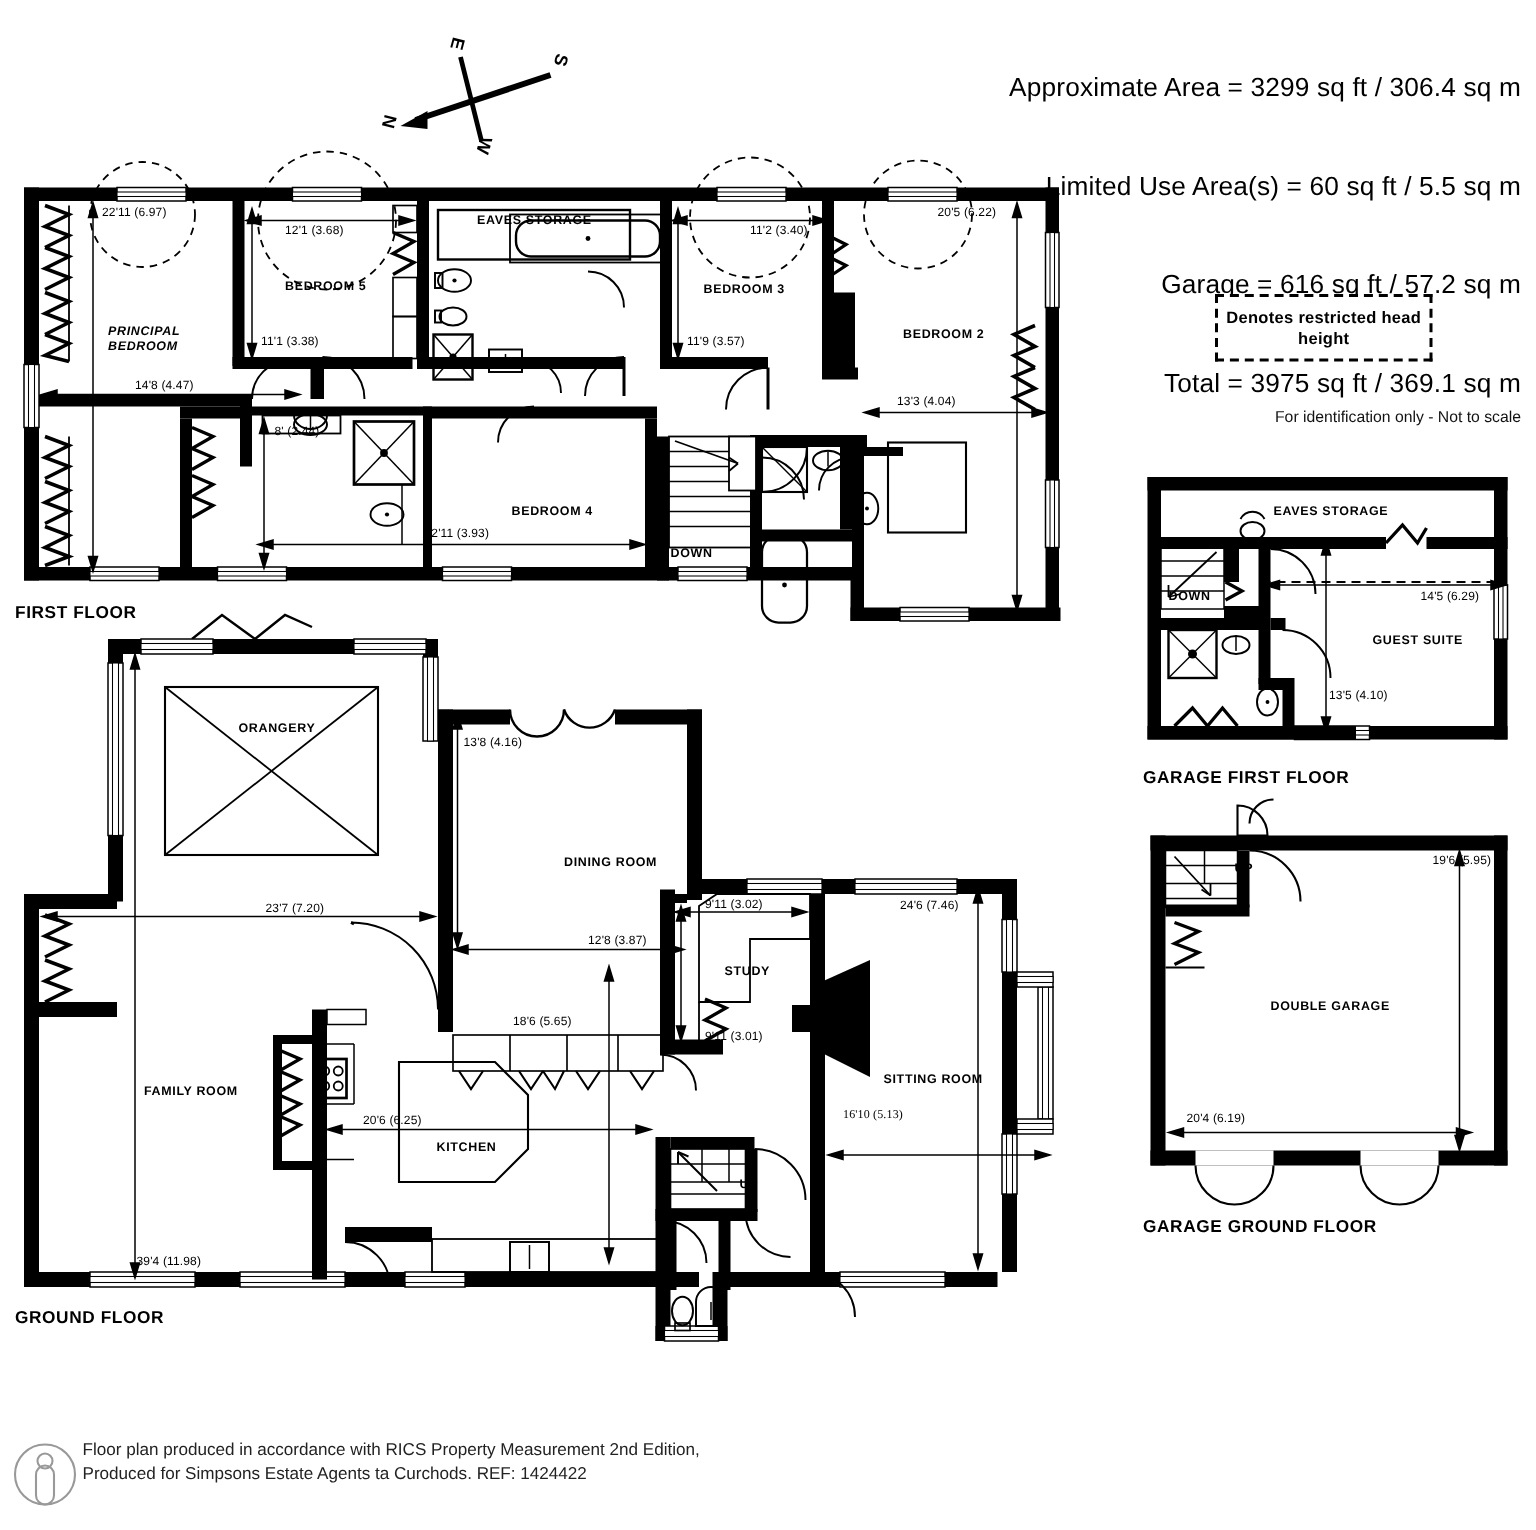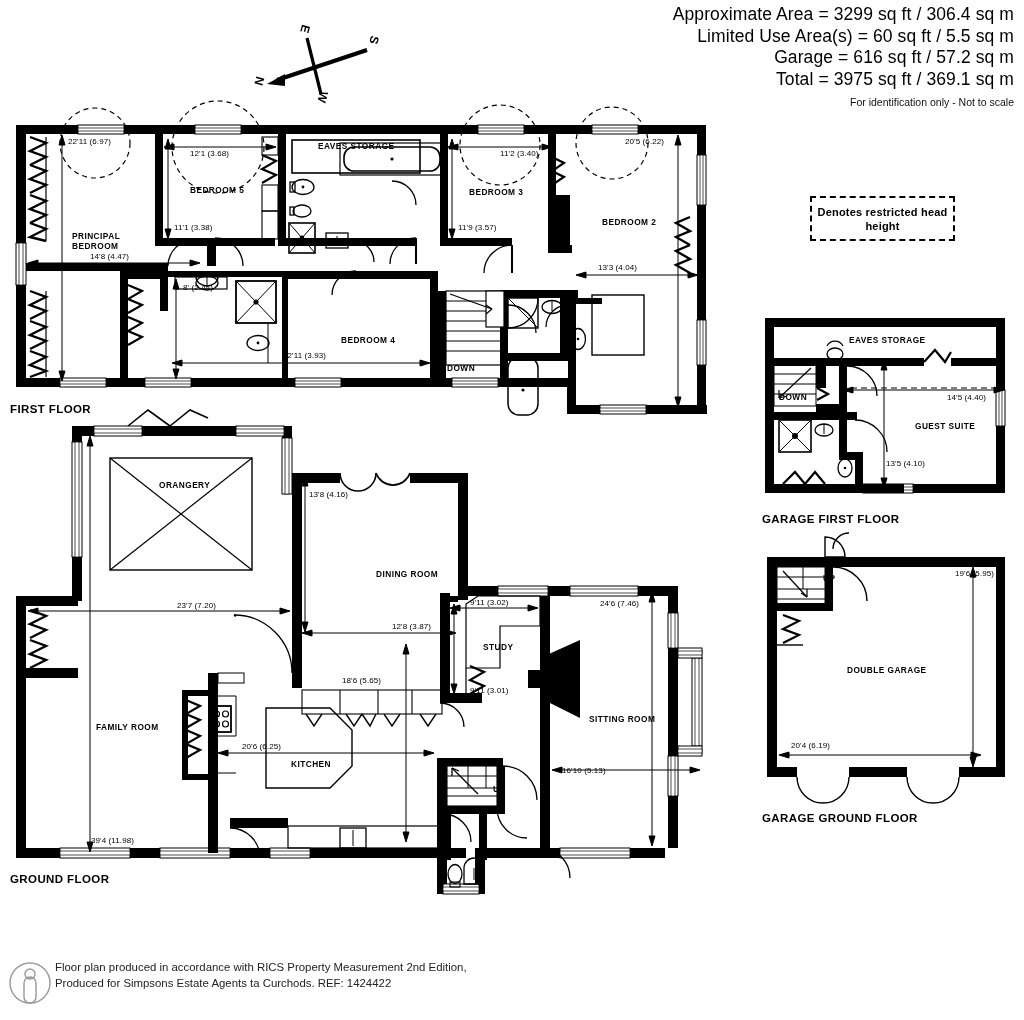--- a/index.html
+++ b/index.html
@@ -21,20 +21,21 @@
     position: absolute;
     right: 10px; top: 4px;
     width: 420px;
     text-align: right;
   }
   .header .line {
     font-size: 17.5px;
     line-height: 21.5px;
     white-space: nowrap;
     letter-spacing: 0.1px;
+    margin-top: 44px;
   }
   .header .note {
     font-size: 10.5px;
     margin-top: 6px;
     line-height: 13px;
     color: #111;
   }
 
   
   .footer {
@@ -350,21 +351,21 @@
         <line x1="176" y1="188" x2="176" y2="280"></line>
         <polygon points="176,184 173,194 179,194" fill="#000"></polygon>
         <polygon points="176,284 173,274 179,274" fill="#000"></polygon>
 
         <line x1="176" y1="268" x2="426" y2="268"></line>
         <polygon points="172,268 182,265 182,271" fill="#000"></polygon>
         <polygon points="430,268 420,265 420,271" fill="#000"></polygon>
       </g>
     </svg>
 
-    <div class="rm" style="left:72px; top:136px;">
+    <div class="rm" style="left:72px; top:120px;font-style:italic;">
       <span>PRINCIPAL</span><br>
       <span>BEDROOM</span>
     </div>
     <div class="rm" style="left:190px; top:90px;">BEDROOM 5</div>
     <div class="rm" style="left:318px; top:46px;">EAVES STORAGE</div>
     <div class="rm" style="left:469px; top:92px;">BEDROOM 3</div>
     <div class="rm" style="left:602px; top:122px;">BEDROOM 2</div>
     <div class="rm" style="left:341px; top:240px;">BEDROOM 4</div>
     <div class="rm" style="left:447px; top:268px;">DOWN</div>
 
@@ -618,21 +619,21 @@
 
     <div class="dim" style="left:309px; top:72px;">13'8 (4.16)</div>
     <div class="dim" style="left:177px; top:183px;">23'7 (7.20)</div>
     <div class="dim" style="left:392px; top:204px;">12'8 (3.87)</div>
     <div class="dim" style="left:342px; top:258px;">18'6 (5.65)</div>
     <div class="dim" style="left:91px;  top:418px;">39'4 (11.98)</div>
     <div class="dim" style="left:242px; top:324px;">20'6 (6.25)</div>
     <div class="dim" style="left:470px; top:180px;">9'11 (3.02)</div>
     <div class="dim" style="left:470px; top:268px;">9'11 (3.01)</div>
     <div class="dim" style="left:600px; top:181px;">24'6 (7.46)</div>
-    <div class="dim" style="left:562px; top:348px;">16'10 (5.13)</div>
+    <div class="dim" style="left:562px; top:320px;font-family:Liberation Serif, serif;">16'10 (5.13)</div>
   </div>
 
   <div class="fl" style="left:10px; top:873px;">GROUND FLOOR</div>
 
   <div class="plan" style="left:755px; top:308px; width:260px; height:200px;">
     <svg class="ov" width="260" height="200">
 
       <rect x="10" y="10" width="240" height="9" fill="#000"></rect>
       <rect x="10" y="10" width="9" height="175" fill="#000"></rect>
       <rect x="10" y="176" width="240" height="9" fill="#000"></rect>
@@ -704,21 +705,21 @@
         <polygon points="88,82 98,79 98,85" fill="#000"></polygon>
         <polygon points="249,82 239,79 239,85" fill="#000"></polygon>
         <line x1="129" y1="56" x2="129" y2="176"></line>
         <polygon points="129,52 126,62 132,62" fill="#000"></polygon>
         <polygon points="129,180 126,170 132,170" fill="#000"></polygon>
       </g>
     </svg>
     <div class="rm" style="left:94px; top:27px;">EAVES STORAGE</div>
     <div class="rm" style="left:160px; top:113px;">GUEST SUITE</div>
     <div class="rm" style="left:24px; top:84px;">DOWN</div>
-    <div class="dim" style="left:192px; top:85px;">14'5 (4.40)</div>
+    <div class="dim" style="left:192px; top:85px;">14'5 (6.29)</div>
     <div class="dim" style="left:131px; top:151px;">13'5 (4.10)</div>
   </div>
 
   <div class="fl" style="left:762px; top:513px;">GARAGE FIRST FLOOR</div>
 
   <div class="plan" style="left:755px; top:535px; width:260px; height:280px;">
     <svg class="ov" width="260" height="280">
 
       <rect x="12" y="22" width="238" height="10" fill="#000"></rect>
       <rect x="12" y="22" width="10" height="220" fill="#000"></rect>

